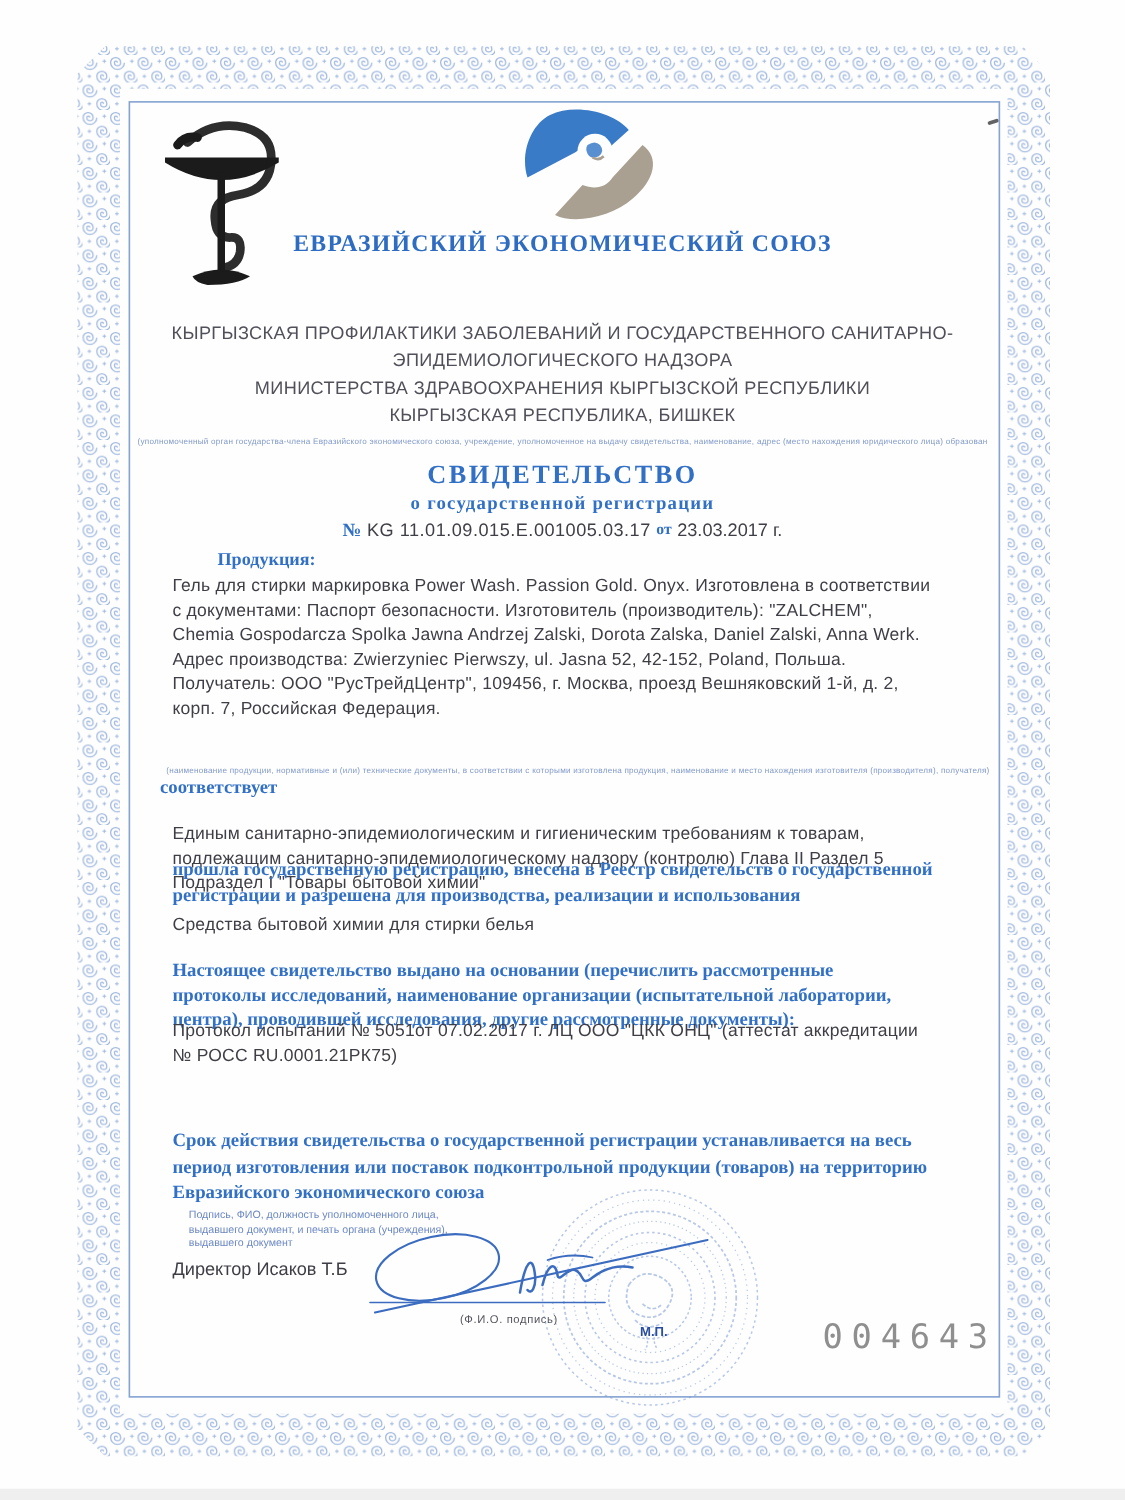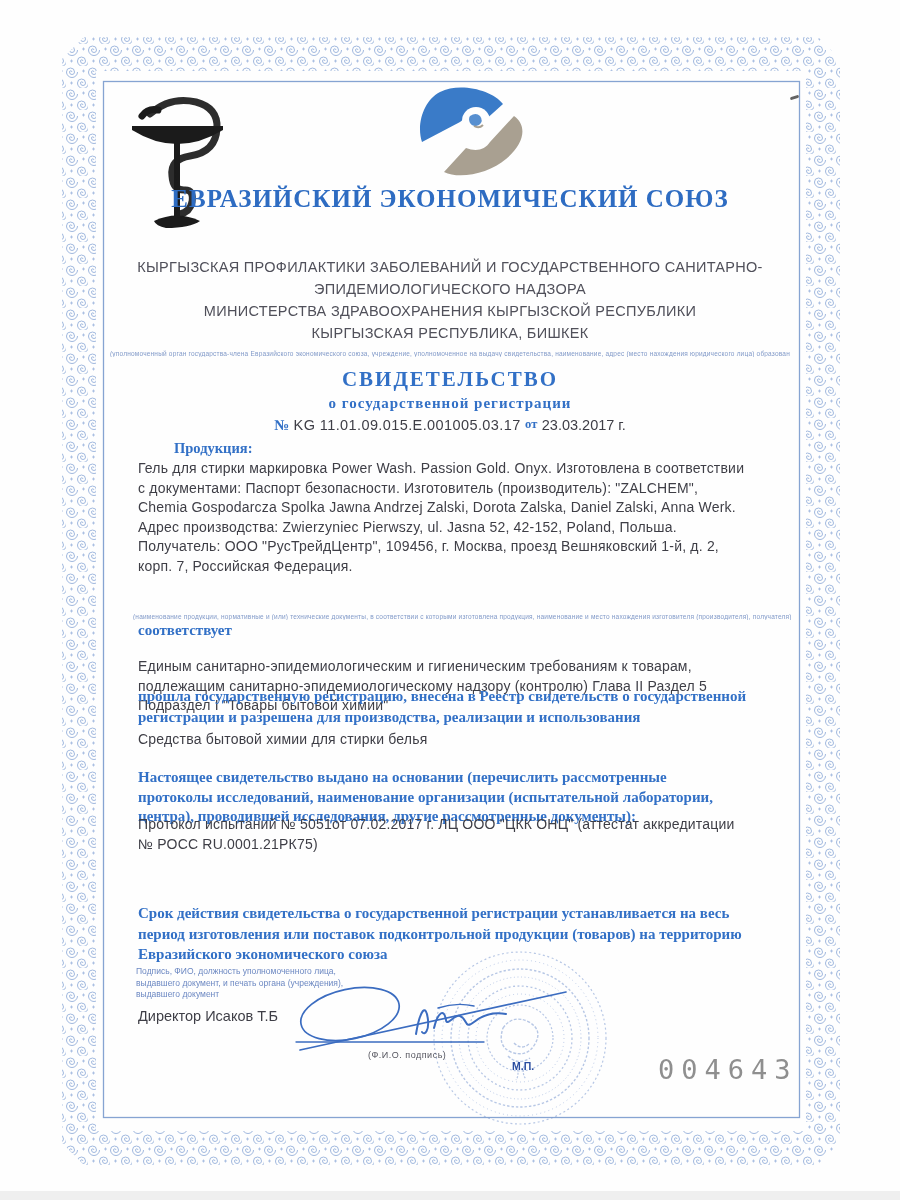--- a/index.html
+++ b/index.html
@@ -66,21 +66,21 @@
   <svg class="abs" style="left:388px;top:84px;" width="145" height="105" viewBox="0 0 145 105" aria-hidden="true">
     <path d="M52 8 C72 -2 104 6 115 20 L95 38 C87 32 79 32 72 38 L34 58 C28 40 36 16 52 8 Z" fill="#3a7bc8"></path>
     <path d="M126 32 C140 42 136 60 118 75 C102 89 72 96 56 88 L78 64 C88 68 97 66 102 58 Z" fill="#a9a091"></path>
     <circle cx="88" cy="37" r="14" fill="#fefefe"></circle>
     <path d="M82 32 q6 -4 10 0 q4 5 -1 9 q-6 3 -9 -2 q-2 -4 0 -7 Z" fill="#3a7bc8" opacity="0.85"></path>
     <path d="M86 42 q5 3 9 -1" stroke="#a9a091" stroke-width="2" fill="none"></path>
   </svg>
 
   <div class="abs ink-speck" style="left:790px;top:96px;"></div>
 
-  <div class="abs center serif" style="left:100px;top:185px;width:700px;font-size:25px;font-weight:bold;color:#2e6cc2;letter-spacing:1px;filter:blur(.15px);">ЕВРАЗИЙСКИЙ ЭКОНОМИЧЕСКИЙ СОЮЗ</div>
+  <div class="abs center serif" style="left:100px;top:185px;width:700px;font-size:19px;font-weight:bold;color:#2e6cc2;letter-spacing:1px;filter:blur(.15px);">ЕВРАЗИЙСКИЙ ЭКОНОМИЧЕСКИЙ СОЮЗ</div>
 
   <div class="abs center dept" style="left:100px;top:256px;width:700px;">КЫРГЫЗСКАЯ ПРОФИЛАКТИКИ ЗАБОЛЕВАНИЙ И ГОСУДАРСТВЕННОГО САНИТАРНО-
 ЭПИДЕМИОЛОГИЧЕСКОГО НАДЗОРА
 МИНИСТЕРСТВА ЗДРАВООХРАНЕНИЯ КЫРГЫЗСКОЙ РЕСПУБЛИКИ
 КЫРГЫЗСКАЯ РЕСПУБЛИКА, БИШКЕК</div>
 
   <div class="abs center tiny-caption" style="left:110px;top:350px;width:680px;">(уполномоченный орган государства-члена Евразийского экономического союза, учреждение, уполномоченное на выдачу свидетельства, наименование, адрес (место нахождения юридического лица) образования)</div>
 
   <div class="abs center blue-bold" style="left:100px;top:367px;width:700px;font-size:21px;letter-spacing:2px;">СВИДЕТЕЛЬСТВО</div>
   <div class="abs center blue-bold" style="left:100px;top:395px;width:700px;font-size:15px;letter-spacing:1px;">о государственной регистрации</div>
@@ -95,39 +95,39 @@
   <div class="abs blue-bold" style="left:138px;top:440px;font-size:14.5px;margin-left:36px;">Продукция:</div>
   <div class="abs para body-text" style="left:138px;top:459px;">Гель для стирки маркировка Power Wash. Passion Gold. Onyx. Изготовлена в соответствии
 с документами: Паспорт безопасности. Изготовитель (производитель): "ZALCHEM",
 Chemia Gospodarcza Spolka Jawna Andrzej Zalski, Dorota Zalska, Daniel Zalski, Anna Werk.
 Адрес производства: Zwierzyniec Pierwszy, ul. Jasna 52, 42-152, Poland, Польша.
 Получатель: ООО "РусТрейдЦентр", 109456, г. Москва, проезд Вешняковский 1-й, д. 2,
 корп. 7, Российская Федерация.</div>
 
   <div class="abs tiny-caption" style="left:133px;top:613px;width:660px;">(наименование продукции, нормативные и (или) технические документы, в соответствии с которыми изготовлена продукция, наименование и место нахождения изготовителя (производителя), получателя)</div>
 
-  <div class="abs blue-bold" style="left:138px;top:622px;font-size:15px;">соответствует</div>
+  <div class="abs blue-bold" style="left:128px;top:622px;font-size:15px;">соответствует</div>
   <div class="abs para body-text" style="left:138px;top:641px;margin-top:16px;">Единым санитарно-эпидемиологическим и гигиеническим требованиям к товарам,
 подлежащим санитарно-эпидемиологическому надзору (контролю) Глава II Раздел 5
 Подраздел I "Товары бытовой химии"</div>
   <div class="abs blue-bold bluepara" style="left:138px;top:686px;line-height:21px;">прошла государственную регистрацию, внесена в Реестр свидетельств о государственной
 регистрации и разрешена для производства, реализации и использования</div>
   <div class="abs blue-bold bluepara" style="left:138px;top:768px;">Настоящее свидетельство выдано на основании (перечислить рассмотренные
 протоколы исследований, наименование организации (испытательной лаборатории,
 центра), проводившей исследования, другие рассмотренные документы):</div>
 
   <div class="abs para body-text" style="left:138px;top:730px;">Средства бытовой химии для стирки белья</div>
   <div class="abs para body-text" style="left:138px;top:815px;">Протокол испытаний № 5051от 07.02.2017 г. ЛЦ ООО "ЦКК ОНЦ" (аттестат аккредитации
 № РОСС RU.0001.21РК75)</div>
 
   <div class="abs blue-bold bluepara" style="left:138px;top:903px;line-height:20.5px;">Срок действия свидетельства о государственной регистрации устанавливается на весь
 период изготовления или поставок подконтрольной продукции (товаров) на территорию
 Евразийского экономического союза</div>
 
-  <div class="abs small-blue-caption" style="left:136px;top:966px;">Подпись, ФИО, должность уполномоченного лица,
+  <div class="abs small-blue-caption" style="left:151px;top:966px;">Подпись, ФИО, должность уполномоченного лица,
 выдавшего документ, и печать органа (учреждения),
 выдавшего документ</div>
 
   <svg class="abs" style="left:428px;top:948px;" width="185" height="185" viewBox="0 0 185 185" aria-hidden="true">
     <g fill="none" stroke="#7e9bd1" opacity="0.55">
       <circle cx="92" cy="90" r="86" stroke-width="1.2" stroke-dasharray="2 2.6"></circle>
       <circle cx="92" cy="90" r="78" stroke-width="1" stroke-dasharray="1 3.2"></circle>
       <circle cx="92" cy="90" r="69" stroke-width="1.4" stroke-dasharray="2.4 2"></circle>
       <circle cx="92" cy="90" r="61" stroke-width="1" stroke-dasharray="1 2.6"></circle>
       <circle cx="92" cy="90" r="52" stroke-width="1.3" stroke-dasharray="2 2.4"></circle>

